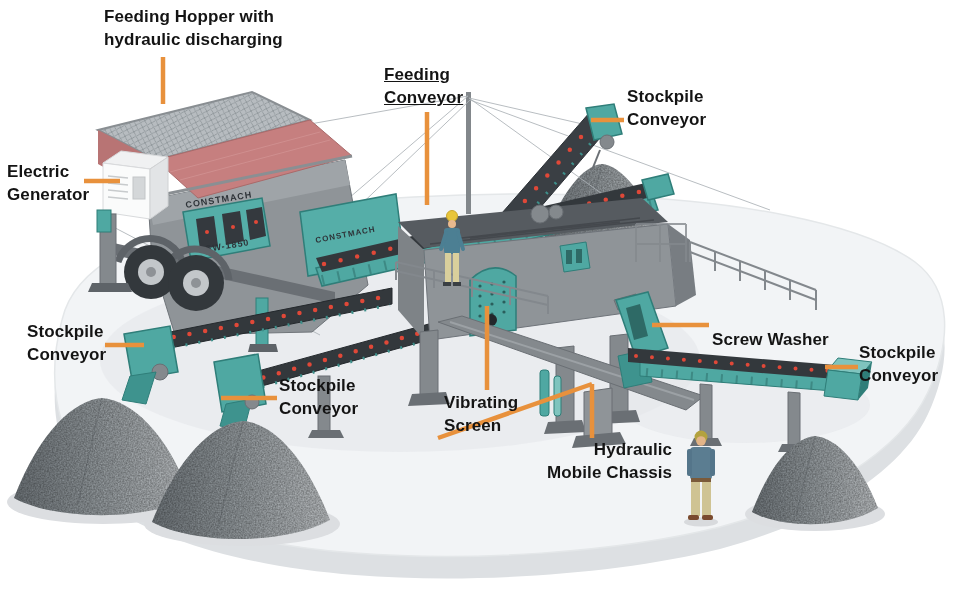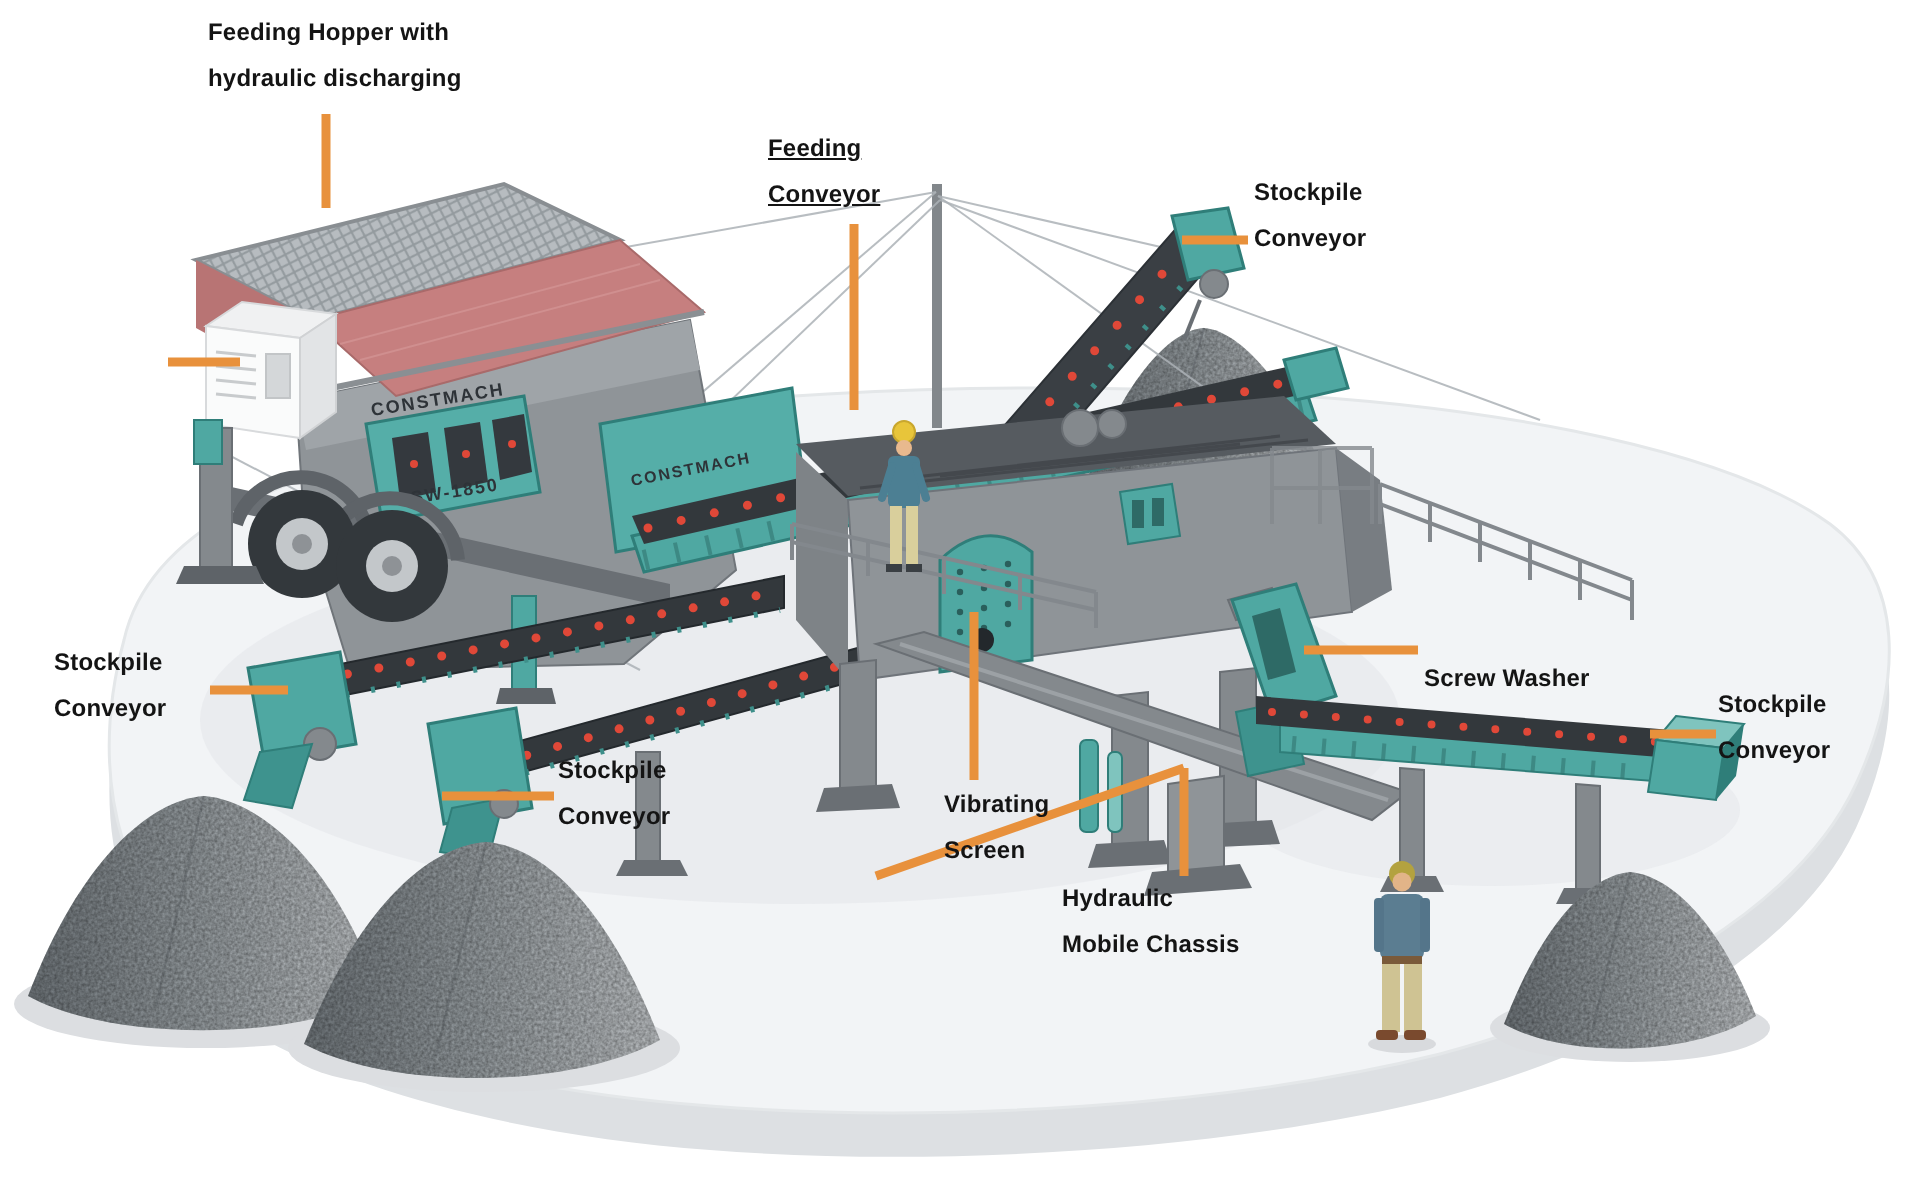--- a/index.html
+++ b/index.html
@@ -3,21 +3,21 @@
 <meta charset="utf-8">
 <style>
   :root{ --accent:#E8913C; --label:#141414; }
   html,body{margin:0;padding:0;background:#ffffff;}
   body{width:958px;height:600px;overflow:hidden;font-family:"Liberation Sans",sans-serif;}
   .stage{position:relative;width:958px;height:600px;background:#ffffff;}
   .stage svg{position:absolute;left:0;top:0;}
   .callout{
     position:absolute;
     font-weight:bold;
-    font-size:12px;
+    font-size:17px;
     line-height:23px;
     color:var(--label);
     white-space:pre-line;
     letter-spacing:0.1px;
   }
   .leader{stroke:var(--accent);stroke-width:4.5;stroke-linecap:butt;fill:none;}
   .wire{stroke:#ACB2B6;stroke-width:1;fill:none;opacity:.85;}
   .rail{stroke:#83888D;stroke-width:2;fill:none;}
   .brandtxt{font-weight:bold;fill:#2E3338;letter-spacing:1px;}
 </style>
@@ -291,28 +291,30 @@
     <path class="leader" d="M825,367 L858,367"></path>
     <path class="leader" d="M105,345 L144,345"></path>
     <path class="leader" d="M221,398 L277,398"></path>
     <path class="leader" d="M487,306 L487,390"></path>
     <path class="leader" d="M592,384 L438,438 M592,384 L592,438"></path>
   </g>
 </svg>
 
 <div class="callout" style="left:104px;top:5px;">Feeding Hopper with
 hydraulic discharging</div>
+<div class="callout" style="left:7px;top:160px;">Electric
+Generator</div>
 <div class="callout" style="left:384px;top:63px;text-decoration:underline;">Feeding
 Conveyor</div>
 <div class="callout" style="left:627px;top:85px;">Stockpile
 Conveyor</div>
 <div class="callout" style="left:712px;top:328px;">Screw Washer</div>
 <div class="callout" style="left:859px;top:341px;">Stockpile
 Conveyor</div>
 <div class="callout" style="left:27px;top:320px;">Stockpile
 Conveyor</div>
 <div class="callout" style="left:279px;top:374px;">Stockpile
 Conveyor</div>
-<div class="callout" style="left:444px;top:391px;margin-left:28px;">Vibrating
+<div class="callout" style="left:444px;top:391px;">Vibrating
 Screen</div>
-<div class="callout" style="left:531px;top:438px;">Hydraulic
+<div class="callout" style="left:547px;top:438px;text-align:right;">Hydraulic
 Mobile Chassis</div>
 
 </div>
 </body></html>

